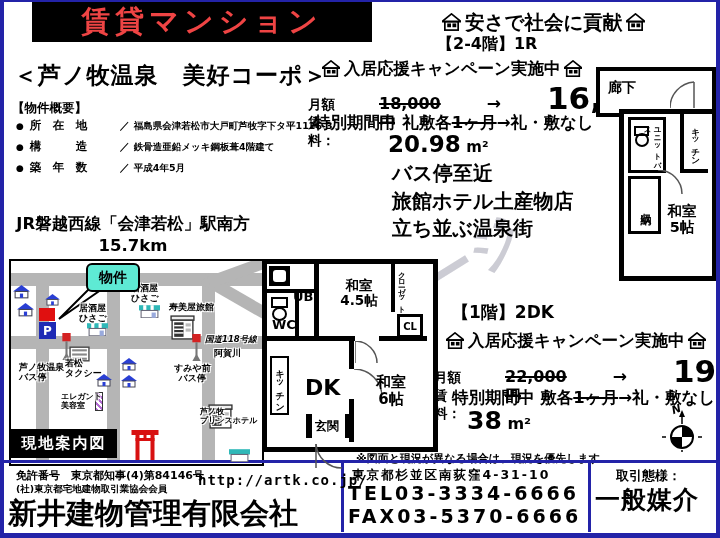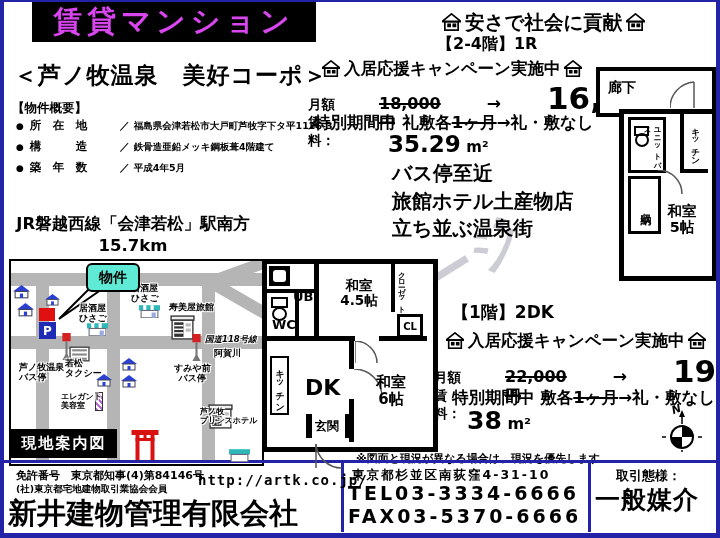--- a/index.html
+++ b/index.html
@@ -5,21 +5,21 @@
   html,body{margin:0;padding:0;background:#e8e8f0;}
   .page{position:relative;width:720px;height:538px;background:#ffffff;
     border:solid #2323a8;border-width:2px 4px 5px 4px;box-sizing:border-box;overflow:hidden;
     font-family:"DejaVu Sans",sans-serif;font-weight:bold;color:#000;}
   .abs{position:absolute;}
   .pre{white-space:pre-line;}
   .ctr{text-align:center;}
   .strike{text-decoration:line-through;text-decoration-thickness:2px;}
   .vert{writing-mode:vertical-rl;text-orientation:upright;letter-spacing:1px;}
   
-  .banner{left:28px;top:0px;width:284px;height:40px;background:#000;color:#d946ef;
+  .banner{left:28px;top:0px;width:340px;height:40px;background:#000;color:#ef4444;
     font-size:29px;letter-spacing:5px;display:flex;align-items:center;justify-content:center;}
   .propname{left:10px;top:58px;font-size:23px;letter-spacing:1px;}
   .ovh{left:8px;top:98px;font-size:12.5px;}
   .ovrow{left:12px;font-size:11px;display:flex;align-items:baseline;}
   .ovrow .b{font-size:9px;margin-right:6px;}
   .ovrow .l{width:86px;font-size:11.5px;}
   .ovrow .s{margin:0 4px;font-size:10px;}
   .ovrow .v{font-size:9.5px;}
   .access{left:0px;top:211px;width:258px;font-size:16.5px;line-height:22px;}
   
@@ -341,21 +341,21 @@
     <span style="font-size:17px;margin:0 2px;">→</span>
     <span style="font-size:31px;">16,000</span>
     <span style="font-size:22px;">円</span>
   </div>
 
   <div class="abs" style="left:310px;top:110px;font-size:16.5px;">
     <span>特別期間中 礼敷各</span><span class="strike">1ヶ月</span><span>→礼・敷なし</span>
   </div>
 
   <div class="abs" style="left:384px;top:129px;">
-    <span style="font-size:23px;">35.29</span>
+    <span style="font-size:23px;">20.98</span>
     <span style="font-size:15px;">m²</span>
   </div>
 
   <div class="abs" style="left:388px;top:158px;font-size:20px;line-height:27.5px;">
     <div>バス停至近</div>
     <div>旅館ホテル土産物店</div>
     <div>立ち並ぶ温泉街</div>
   </div>
 
   <div class="abs" style="left:448px;top:299px;font-size:17px;">【1階】2DK</div>

